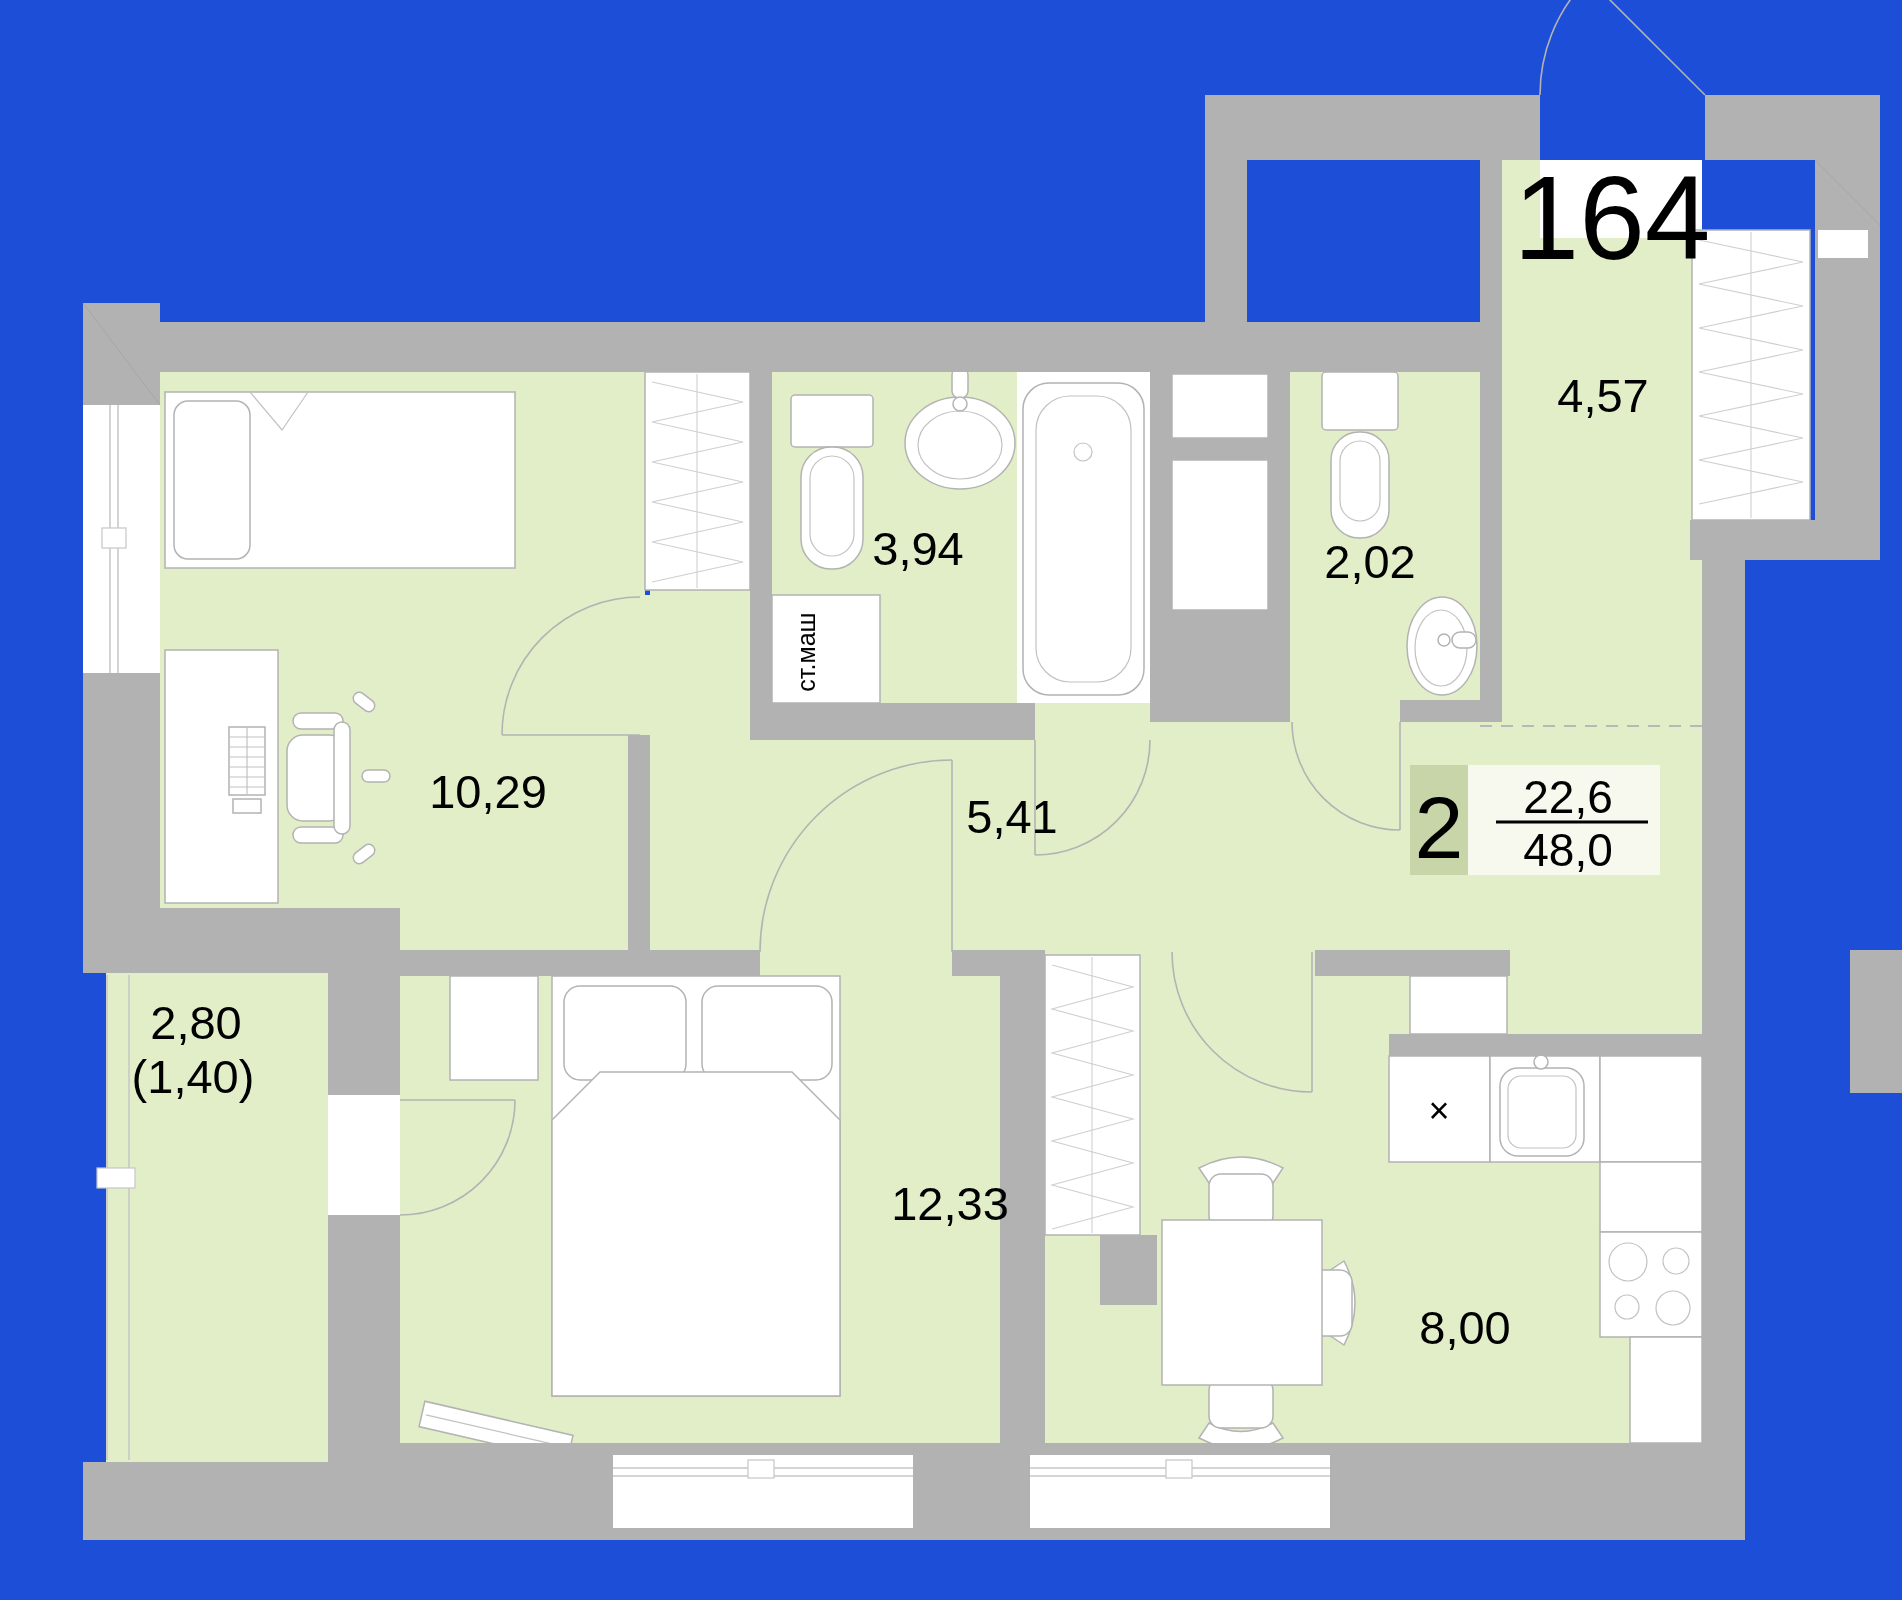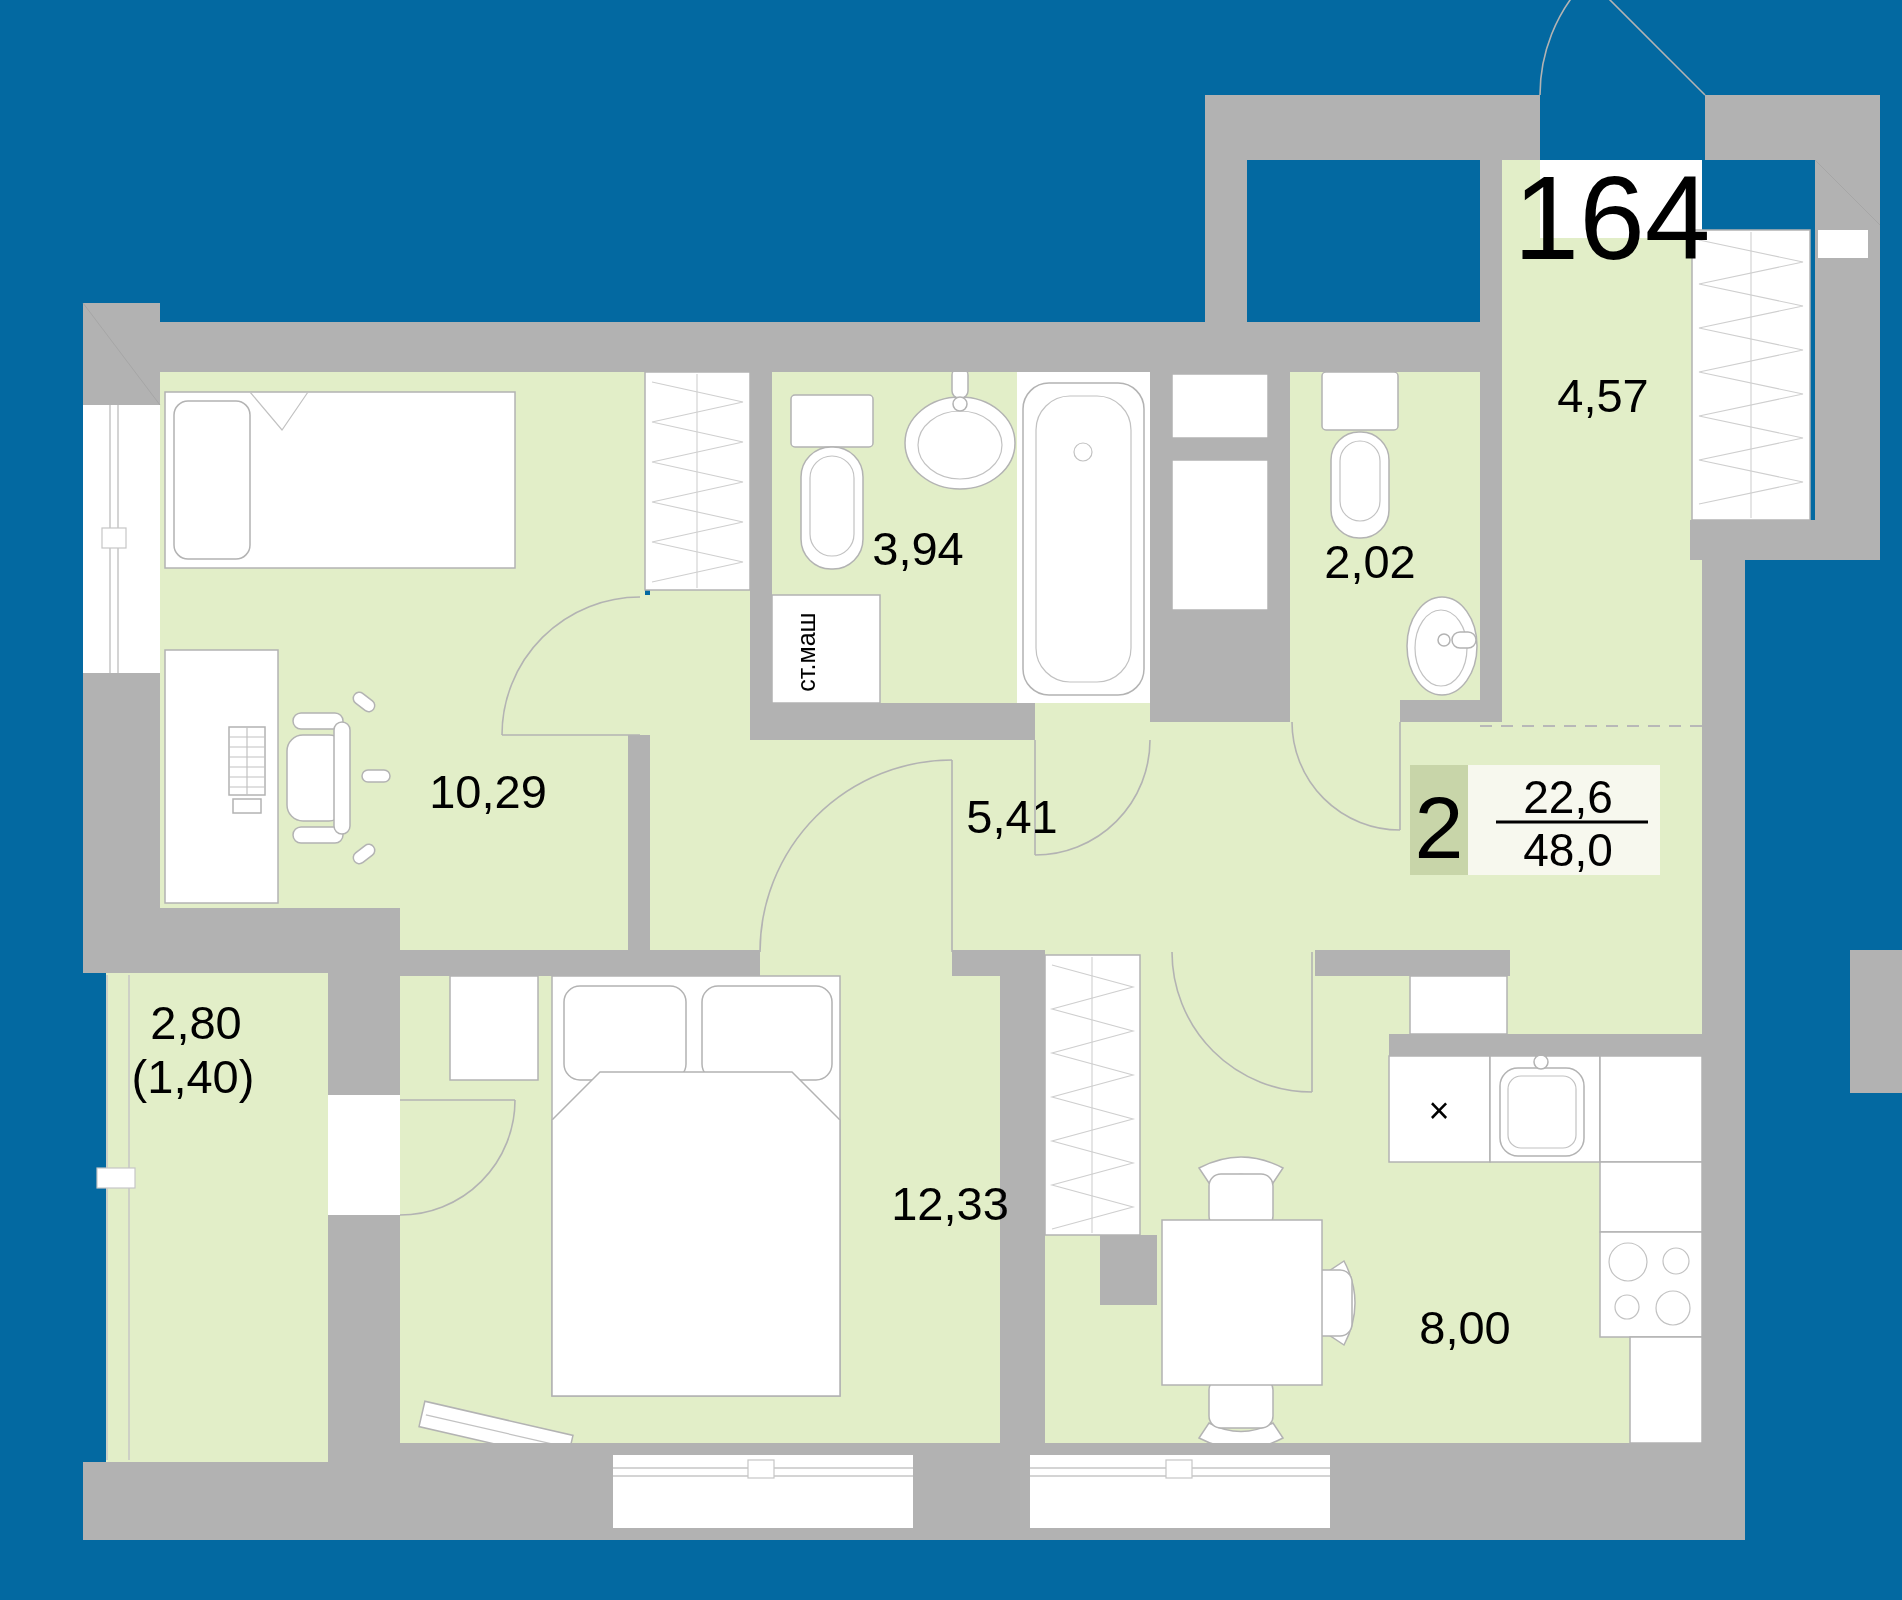--- a/index.html
+++ b/index.html
@@ -1,16 +1,16 @@
 <!DOCTYPE html>
 <html><head>
 <meta charset="utf-8">
 <style>
   html,body{margin:0;padding:0;background:#fff;}
-  .stage{position:relative;width:1902px;height:1600px;background:#0369a1;overflow:hidden;
+  .stage{position:relative;width:1902px;height:1600px;background:#1d4ed8;overflow:hidden;
          font-family:"Liberation Sans",sans-serif;}
   svg{position:absolute;left:0;top:0;}
   .room{fill:#e2eec8;}
   .wall{fill:#b2b2b2;}
   .whitebox{fill:#ffffff;}
   .furn{fill:#ffffff;stroke:#b3b3b3;stroke-width:1.5;}
   .furn-inner{fill:none;stroke:#c2c2c2;stroke-width:1.2;}
   .zig{fill:none;stroke:#cfcfcf;stroke-width:1.1;}
   .arc{fill:none;stroke:#b3b3b3;stroke-width:1.6;}
   .dash{fill:none;stroke:#b8b8b8;stroke-width:2;stroke-dasharray:12 9;}

